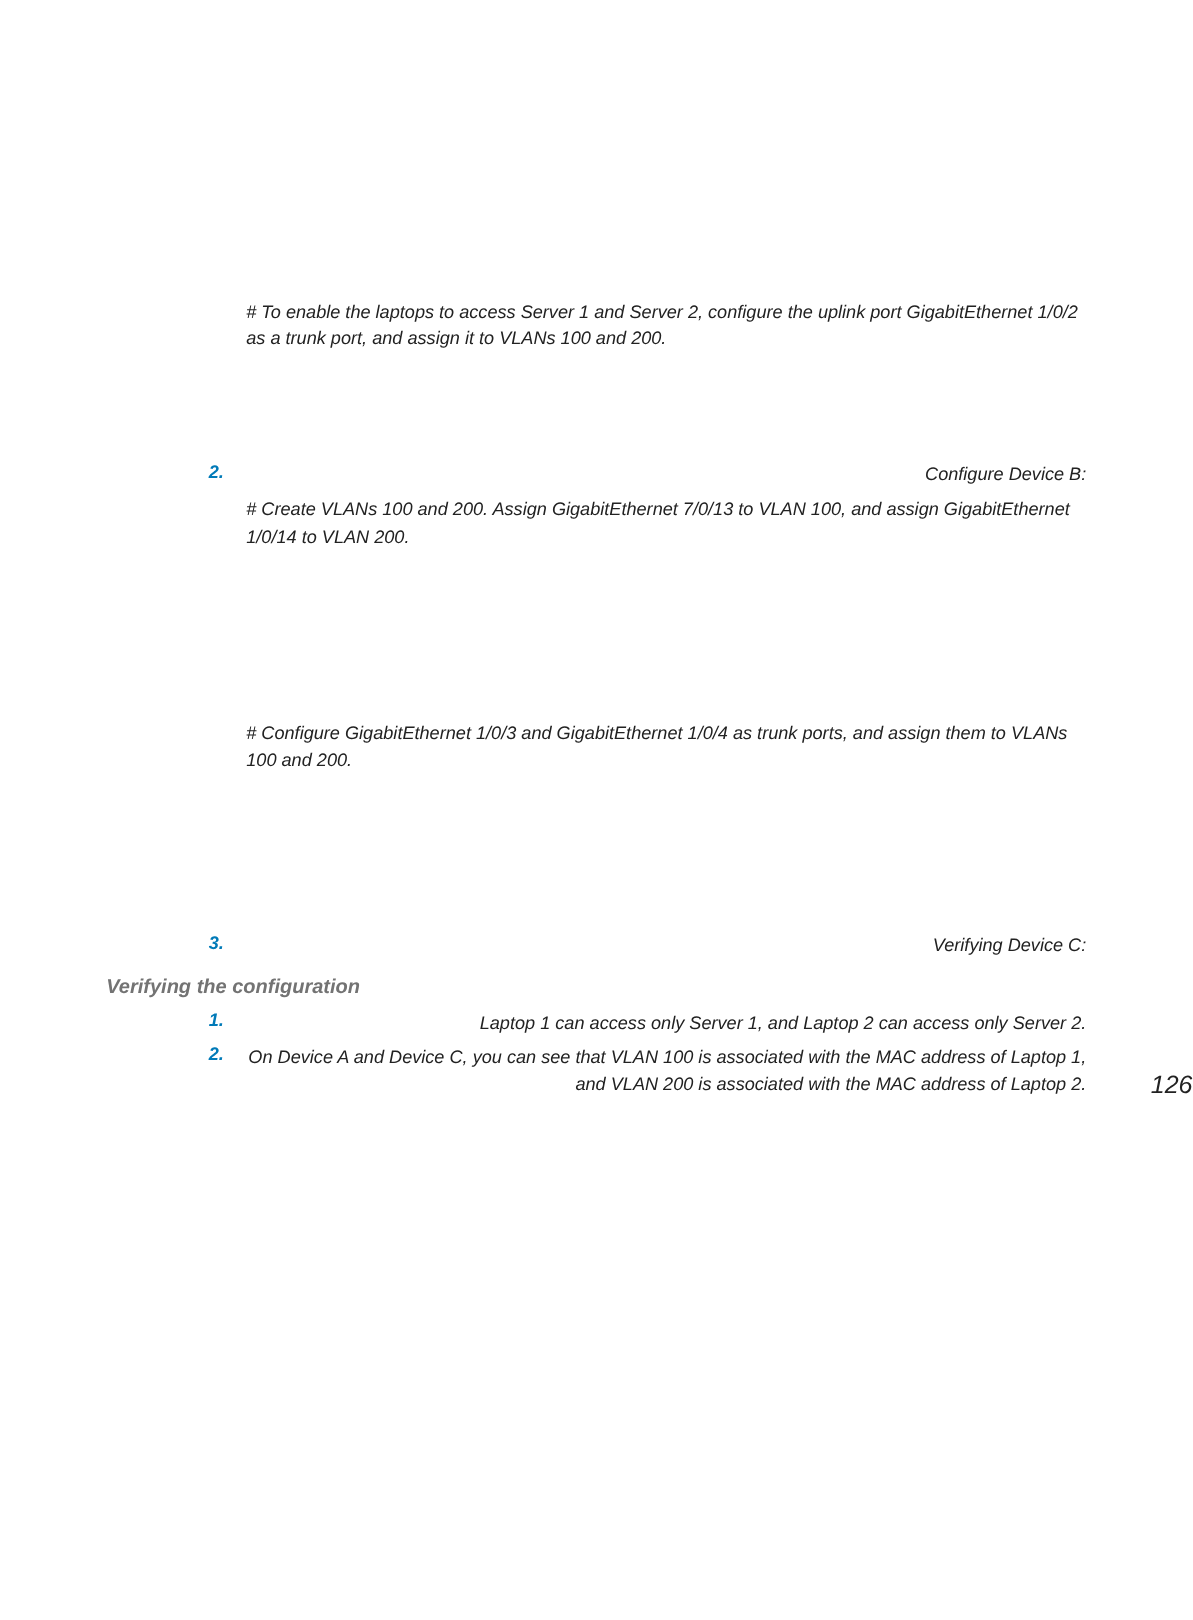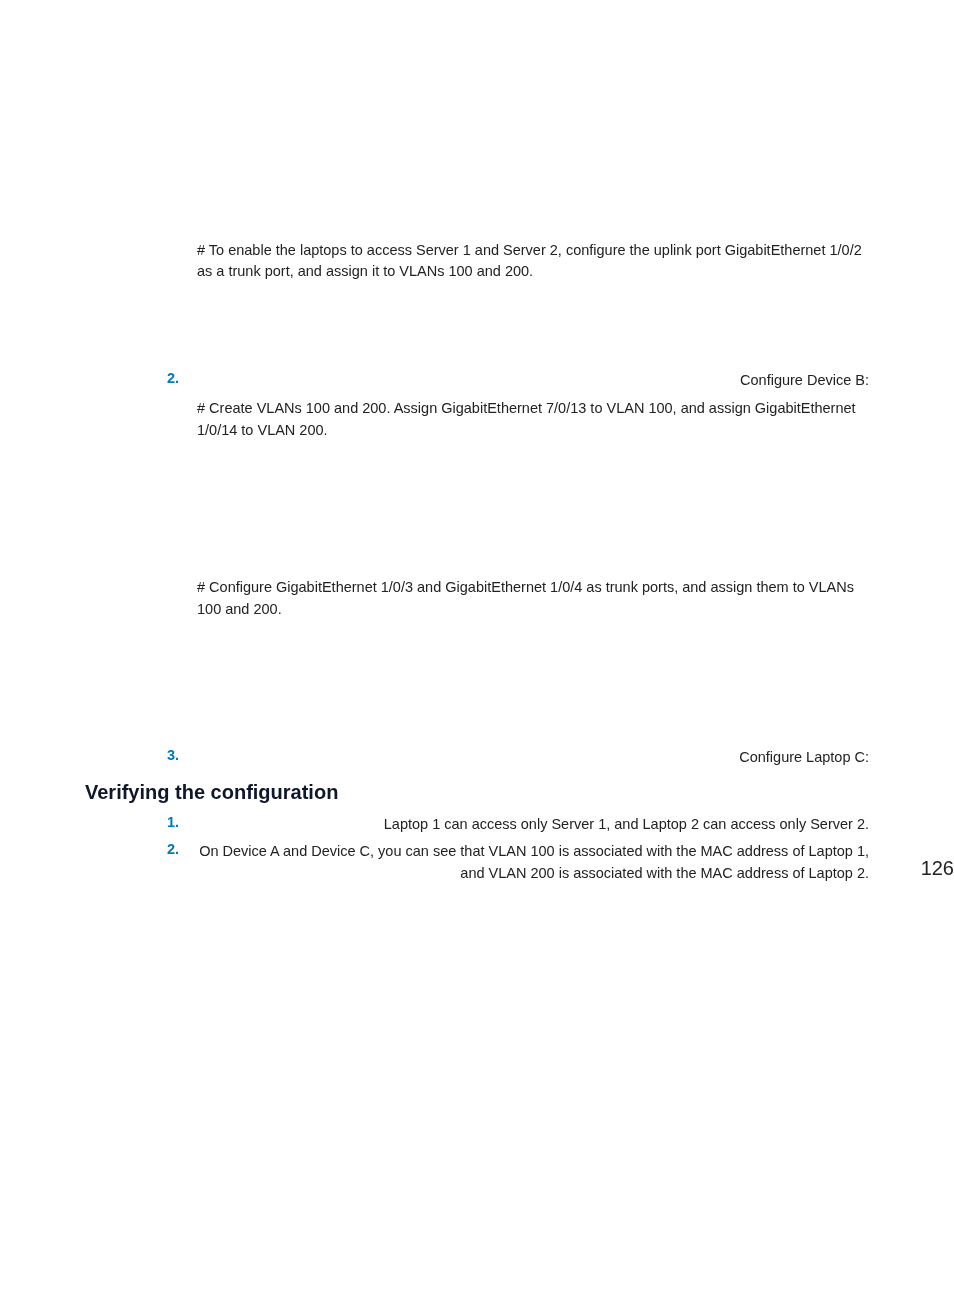--- a/index.html
+++ b/index.html
@@ -10,20 +10,21 @@
     padding: 0;
     background: #fff;
   }
   .page {
     width: 954px;
     height: 952px;
     margin: 0 auto;
     position: relative;
     box-sizing: border-box;
     padding: 240px 85px 0 85px;
+    font-style: italic;
   }
   .body-text {
     margin-left: 112px;
     line-height: 1.45;
     margin-bottom: 18px;
   }
   .numbered-item {
     display: flex;
     margin-bottom: 6px;
   }
@@ -43,23 +44,23 @@
   }
   .sub-para {
     margin-left: 112px;
     line-height: 1.5;
     margin-bottom: 16px;
   }
   .gap-sm { height: 70px; }
   .gap-md { height: 120px; }
   .gap-lg { height: 110px; }
   .section-head {
-    color: #0f172a;
+    color: #737373;
     font-weight: bold;
-    font-size: 20px;
+    font-size: 16px;
     margin: 12px 0 10px 0;
   }
   .pagenum {
     position: absolute;
     bottom: 72px;
     width: 100%;
     left: 0;
     text-align: right;
     font-size: 20px;
   }
@@ -86,21 +87,21 @@
   <div class="sub-para"># Create VLANs 100 and 200. Assign GigabitEthernet 7/0/13 to VLAN 100, and assign GigabitEthernet 1/0/14 to VLAN 200.</div>
 
   <div class="gap-md"></div>
 
   <div class="sub-para"># Configure GigabitEthernet 1/0/3 and GigabitEthernet 1/0/4 as trunk ports, and assign them to VLANs 100 and 200.</div>
 
   <div class="gap-lg"></div>
 
   <div class="numbered-item">
     <div class="num">3.</div>
-    <div class="num-content">Configure Laptop C:</div>
+    <div class="num-content">Verifying Device C:</div>
   </div>
 
   <div class="section-head">Verifying the configuration</div>
 
   <div class="numbered-item">
     <div class="num">1.</div>
     <div class="num-content">Laptop 1 can access only Server 1, and Laptop 2 can access only Server 2.</div>
   </div>
   <div class="numbered-item">
     <div class="num">2.</div>

